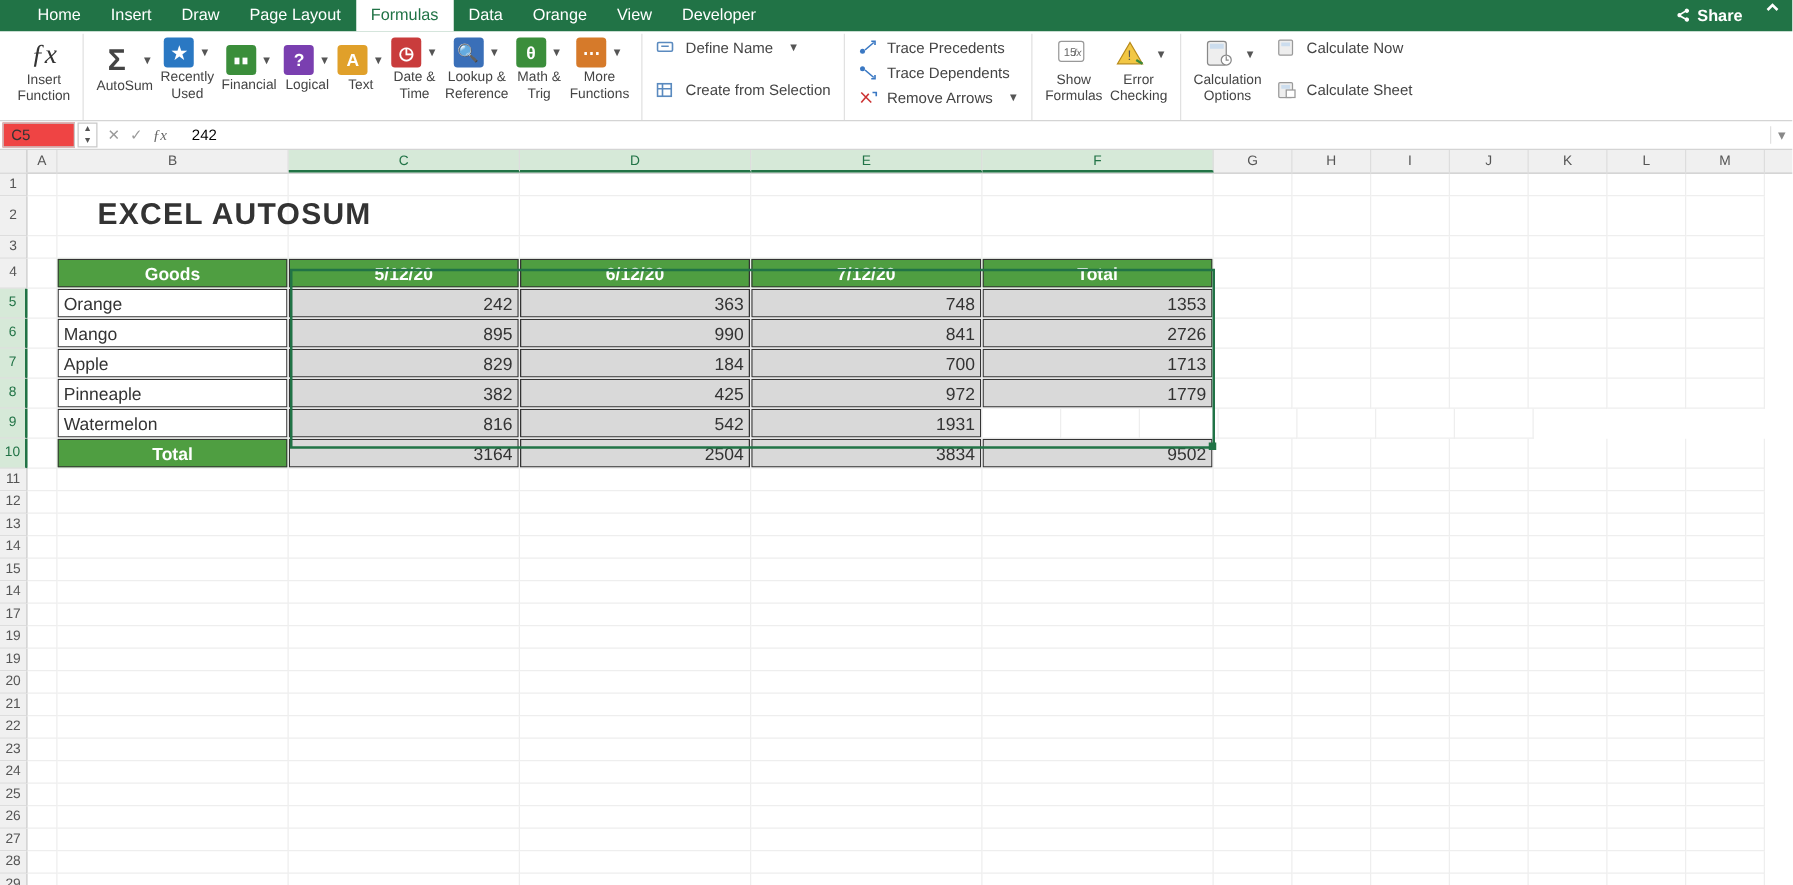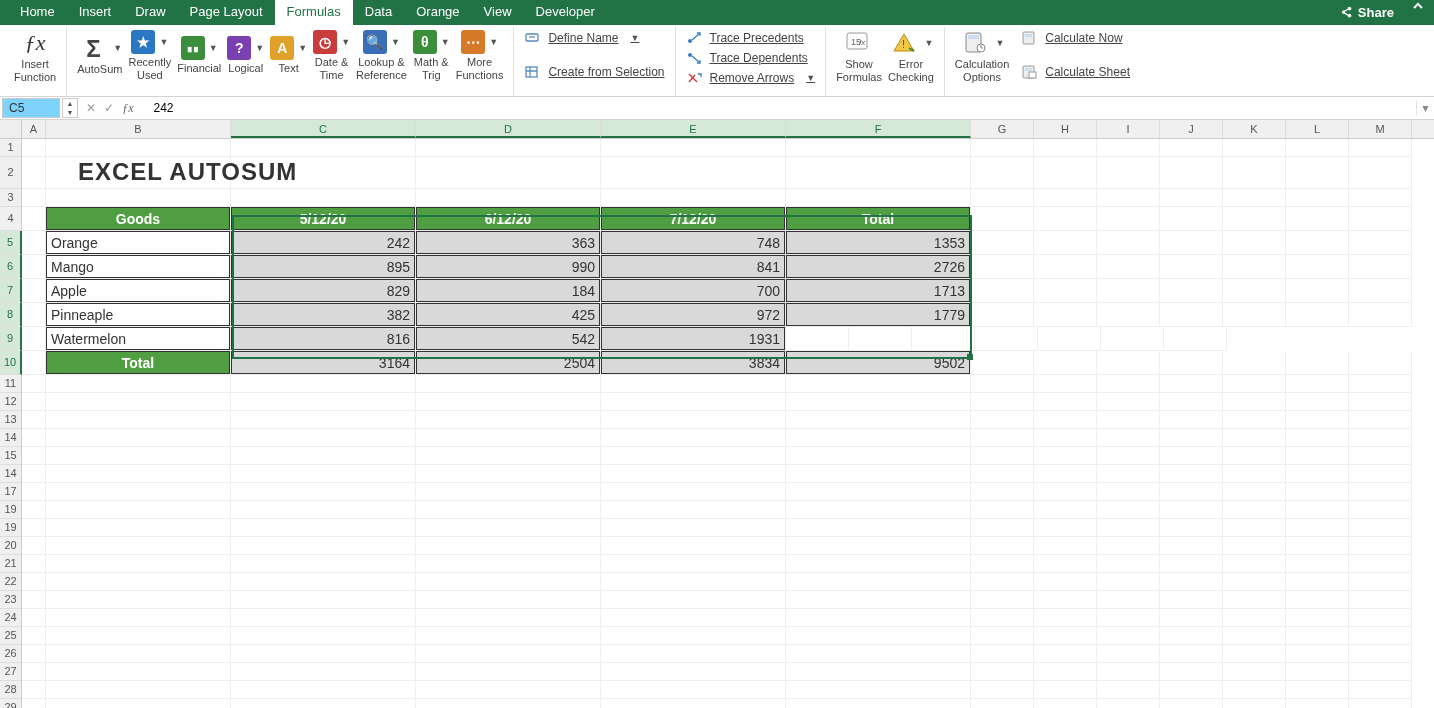--- a/index.html
+++ b/index.html
@@ -14,21 +14,21 @@
     user-select: none;
   }
   
   .tabstrip {
     background: #217346;
     height: 25px;
     display: flex;
     align-items: stretch;
     color: #fff;
     font-size: 13px;
-    padding-left: 8px;
+    padding-left: 18px;
   }
   .tab {
     padding: 4px 12px;
     cursor: pointer;
   }
   .tab.active {
     background: #fff;
     color: #217346;
   }
   .tabstrip .spacer { flex: 1; }
@@ -78,30 +78,30 @@
     display:flex; align-items:center; justify-content:center;
     color:#fff; font-weight:bold; font-size:14px;
   }
   .hrow { display:flex; align-items:center; gap:2px;}
   .dd { font-size: 9px; color:#555; padding-left:2px;}
   .stacklist {
     display:flex; flex-direction:column; gap:2px;
     font-size:12px; color:#444;
     padding: 1px 0;
   }
-  .stacklist .item { display:flex; align-items:center; gap:6px; cursor:pointer; padding:1px 2px;text-decoration:underline;}
+  .stacklist .item { display:flex; align-items:center; gap:6px; cursor:pointer; padding:1px 2px;}
   .stacklist .item .mic { width:18px; height:16px; display:flex; align-items:center; justify-content:center;}
   
   .fbar {
     height: 23px; display:flex; align-items:center;
     border-bottom:1px solid #d4d4d4; font-size:12px;
   }
   .namebox {
     width: 58px; border:1px solid #c9c9c9; height:20px; margin:0 2px;
-    padding:2px 6px; background:#7dd3fc; display:flex; align-items:center;
+    padding:2px 6px; background:#ef4444; display:flex; align-items:center;
   }
   .spinbox { width:16px; display:flex; flex-direction:column; border:1px solid #c9c9c9; height:20px;}
   .spinbox div{ flex:1; font-size:7px; text-align:center; line-height:9px; color:#555;}
   .fx-btns { display:flex; align-items:center; gap:8px; padding:0 8px; color:#8a8a8a;}
   .fx-btns .xmark{ color:#9a9a9a;}
   .fx-btns .check{ color:#9a9a9a;}
   .fx-label{ font-style:italic; font-family:"Times New Roman",serif; color:#666; padding-right:6px;}
   .formula-input{ flex:1; height:20px; padding:2px 6px; border:none; outline:none; font-size:12px;}
   .fbar .endspin{ width:18px; text-align:center; color:#888; border-left:1px solid #e1e1e1;}
   

